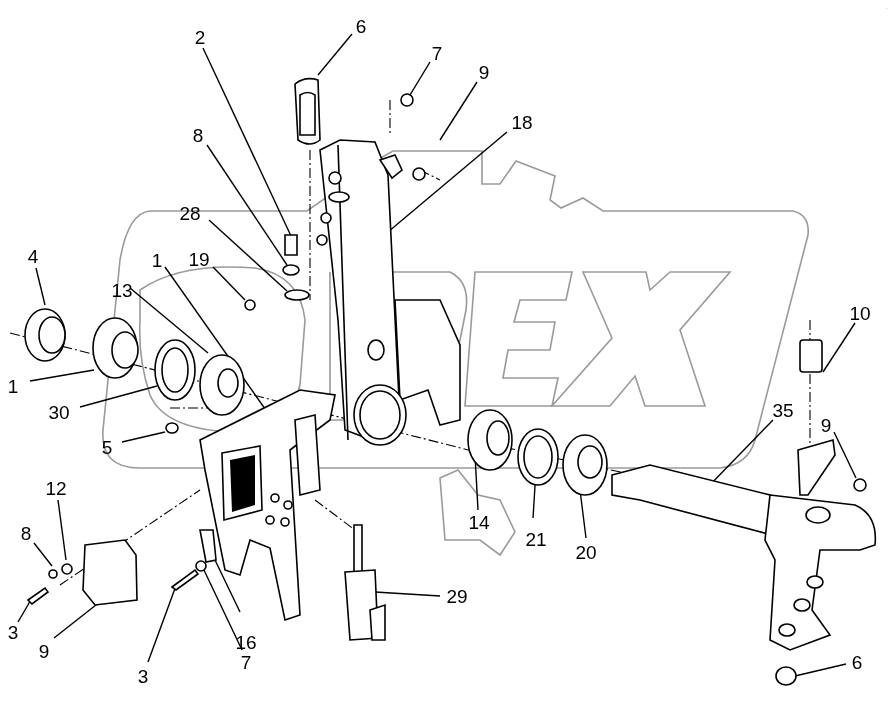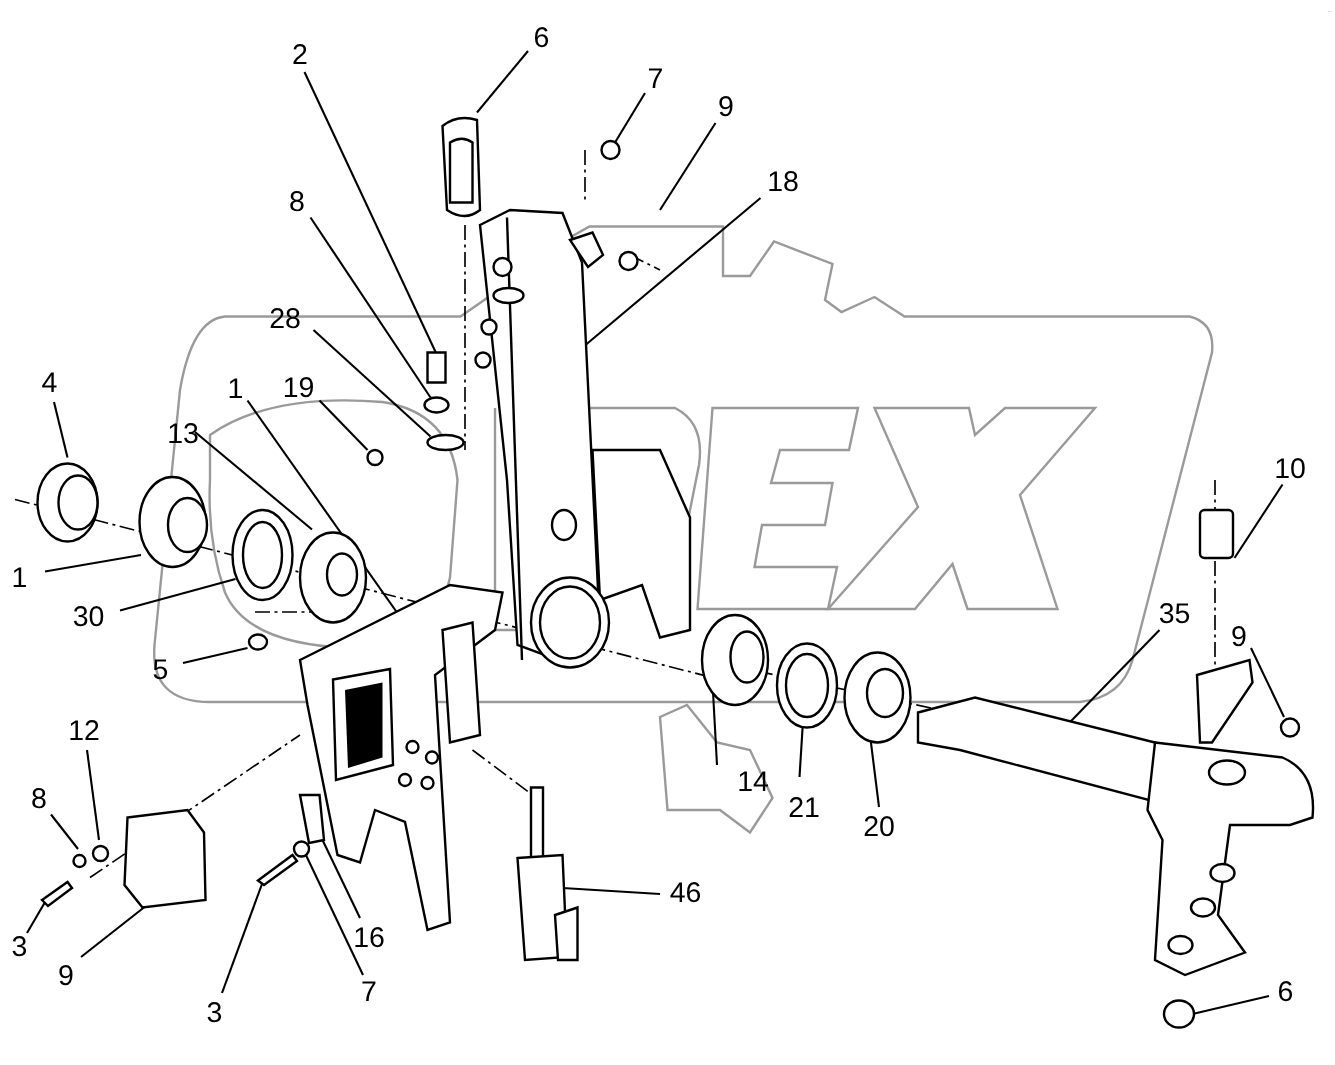--- a/index.html
+++ b/index.html
@@ -170,27 +170,27 @@
   <div class="callout" style="left:199px;top:259px">19</div>
   <div class="callout" style="left:157px;top:260px">1</div>
   <div class="callout" style="left:33px;top:256px">4</div>
   <div class="callout" style="left:122px;top:290px">13</div>
   <div class="callout" style="left:13px;top:386px">1</div>
   <div class="callout" style="left:59px;top:412px">30</div>
   <div class="callout" style="left:107px;top:447px">5</div>
   <div class="callout" style="left:860px;top:313px">10</div>
   <div class="callout" style="left:783px;top:410px">35</div>
   <div class="callout" style="left:826px;top:425px">9</div>
-  <div class="callout" style="left:502px;top:522px">14</div>
+  <div class="callout" style="left:479px;top:522px">14</div>
   <div class="callout" style="left:536px;top:539px">21</div>
   <div class="callout" style="left:586px;top:552px">20</div>
   <div class="callout" style="left:56px;top:488px">12</div>
   <div class="callout" style="left:26px;top:533px">8</div>
-  <div class="callout" style="left:457px;top:596px">46</div>
-  <div class="callout" style="left:246px;top:626px">16</div>
+  <div class="callout" style="left:457px;top:596px">29</div>
+  <div class="callout" style="left:246px;top:642px">16</div>
   <div class="callout" style="left:13px;top:632px">3</div>
   <div class="callout" style="left:44px;top:651px">9</div>
   <div class="callout" style="left:143px;top:676px">3</div>
   <div class="callout" style="left:246px;top:662px">7</div>
   <div class="callout" style="left:857px;top:662px">6</div>
 
   <div class="corner-mark">..</div>
 </div>
 
 </body></html>

